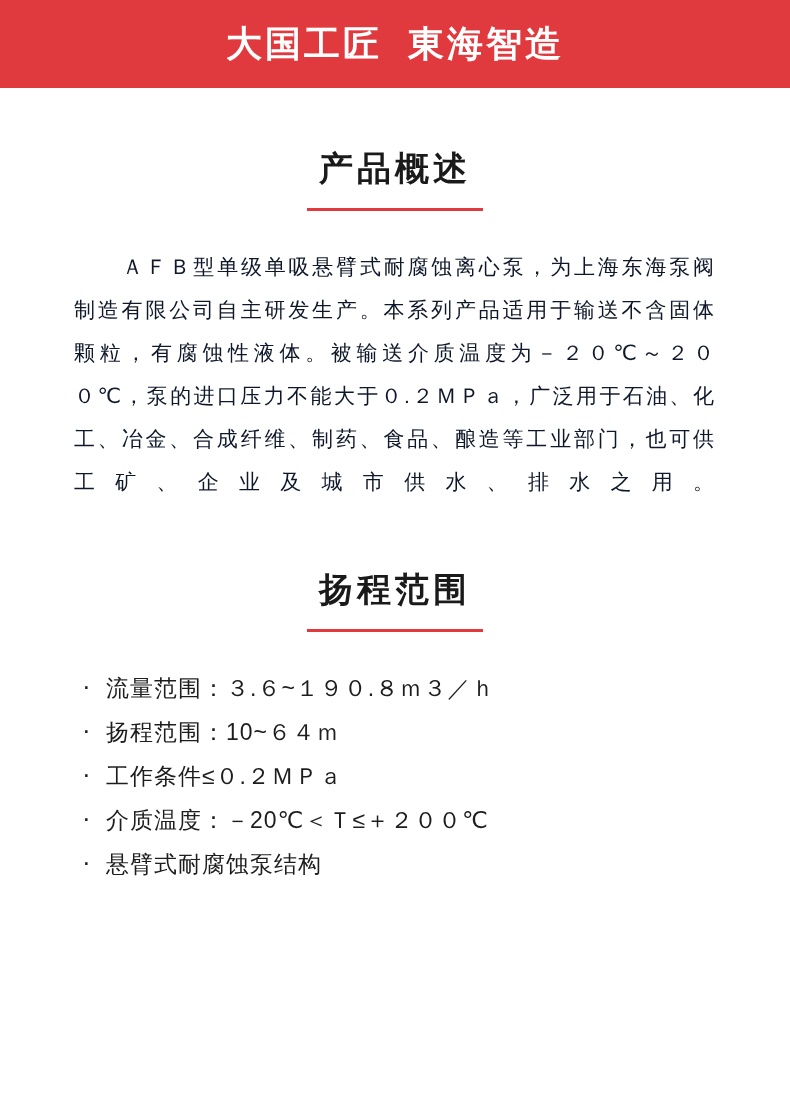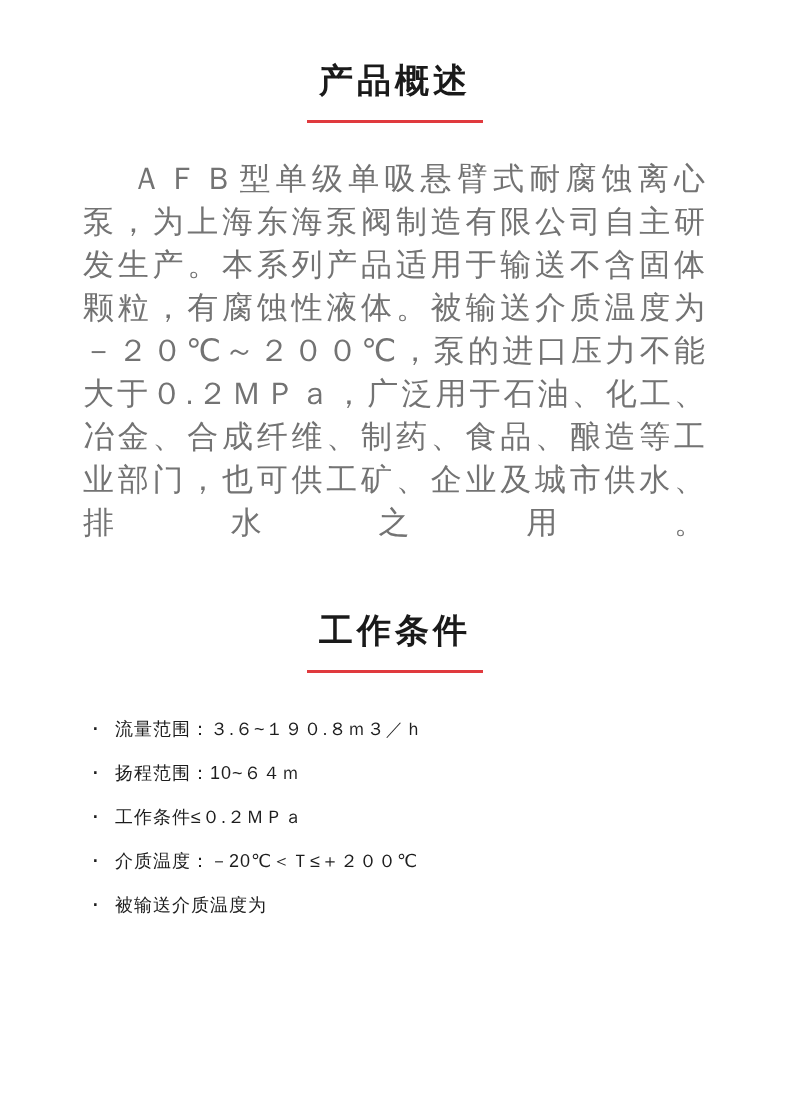--- a/index.html
+++ b/index.html
@@ -36,21 +36,21 @@
     color: #ffffff;
     font-size: 36px;
     font-weight: bold;
     letter-spacing: 3px;
     line-height: 1;
     white-space: pre;
   }
 
   
   .section {
-    padding: 0 45px;
+    padding: 0 36px;
     box-sizing: border-box;
   }
   .section-head {
     text-align: center;
     margin-top: 58px;
   }
   .section-head h2 {
     margin: 0;
     font-size: 34px;
     font-weight: bold;
@@ -60,38 +60,38 @@
   .rule {
     width: 176px;
     height: 3px;
     background: #e03a3e;
     margin: 16px auto 0 auto;
   }
 
   
   .para {
     margin: 34px 38px 0 38px;
-    font-size: 31px;
+    font-size: 21px;
     line-height: 43px;
-    color: #737373;
+    color: #0f172a;
     text-align: justify;
     text-align-last: justify;
     letter-spacing: 2px;
     text-indent: 48px;
   }
 
   
   .spec-list {
     list-style: none;
     margin: 34px 0 0 0;
     padding: 0 0 0 46px;
   }
   .spec-list li {
     position: relative;
-    font-size: 18px;
+    font-size: 23px;
     line-height: 44px;
     color: #1d1d1d;
     letter-spacing: 1px;
     padding-left: 24px;
   }
   .spec-list li::before {
     content: "\00B7";
     position: absolute;
     left: 0;
     top: -2px;
@@ -100,36 +100,39 @@
     line-height: 44px;
   }
 
   .sp2 { margin-top: 64px; }
 </style>
 </head>
 <body>
 
 <div class="page">
 
+  <div class="banner">
+    <div class="banner-title">大国工匠  東海智造</div>
+  </div>
 
   <div class="section">
     <div class="section-head">
       <h2>产品概述</h2>
       <div class="rule"></div>
     </div>
     <p class="para">ＡＦＢ型单级单吸悬臂式耐腐蚀离心泵，为上海东海泵阀制造有限公司自主研发生产。本系列产品适用于输送不含固体颗粒，有腐蚀性液体。被输送介质温度为－２０℃～２００℃，泵的进口压力不能大于０.２ＭＰａ，广泛用于石油、化工、冶金、合成纤维、制药、食品、酿造等工业部门，也可供工矿、企业及城市供水、排水之用。</p>
   </div>
 
   <div class="section">
     <div class="section-head sp2">
-      <h2>工作条件</h2>
+      <h2>扬程范围</h2>
       <div class="rule"></div>
     </div>
     <ul class="spec-list">
       <li>流量范围：３.６~１９０.８ｍ３／ｈ</li>
       <li>扬程范围：10~６４ｍ</li>
       <li>工作条件≤０.２ＭＰａ</li>
       <li>介质温度：－20℃＜Ｔ≤＋２００℃</li>
-      <li>被输送介质温度为</li>
+      <li>悬臂式耐腐蚀泵结构</li>
     </ul>
   </div>
 
 </div>
 
 </body></html>

